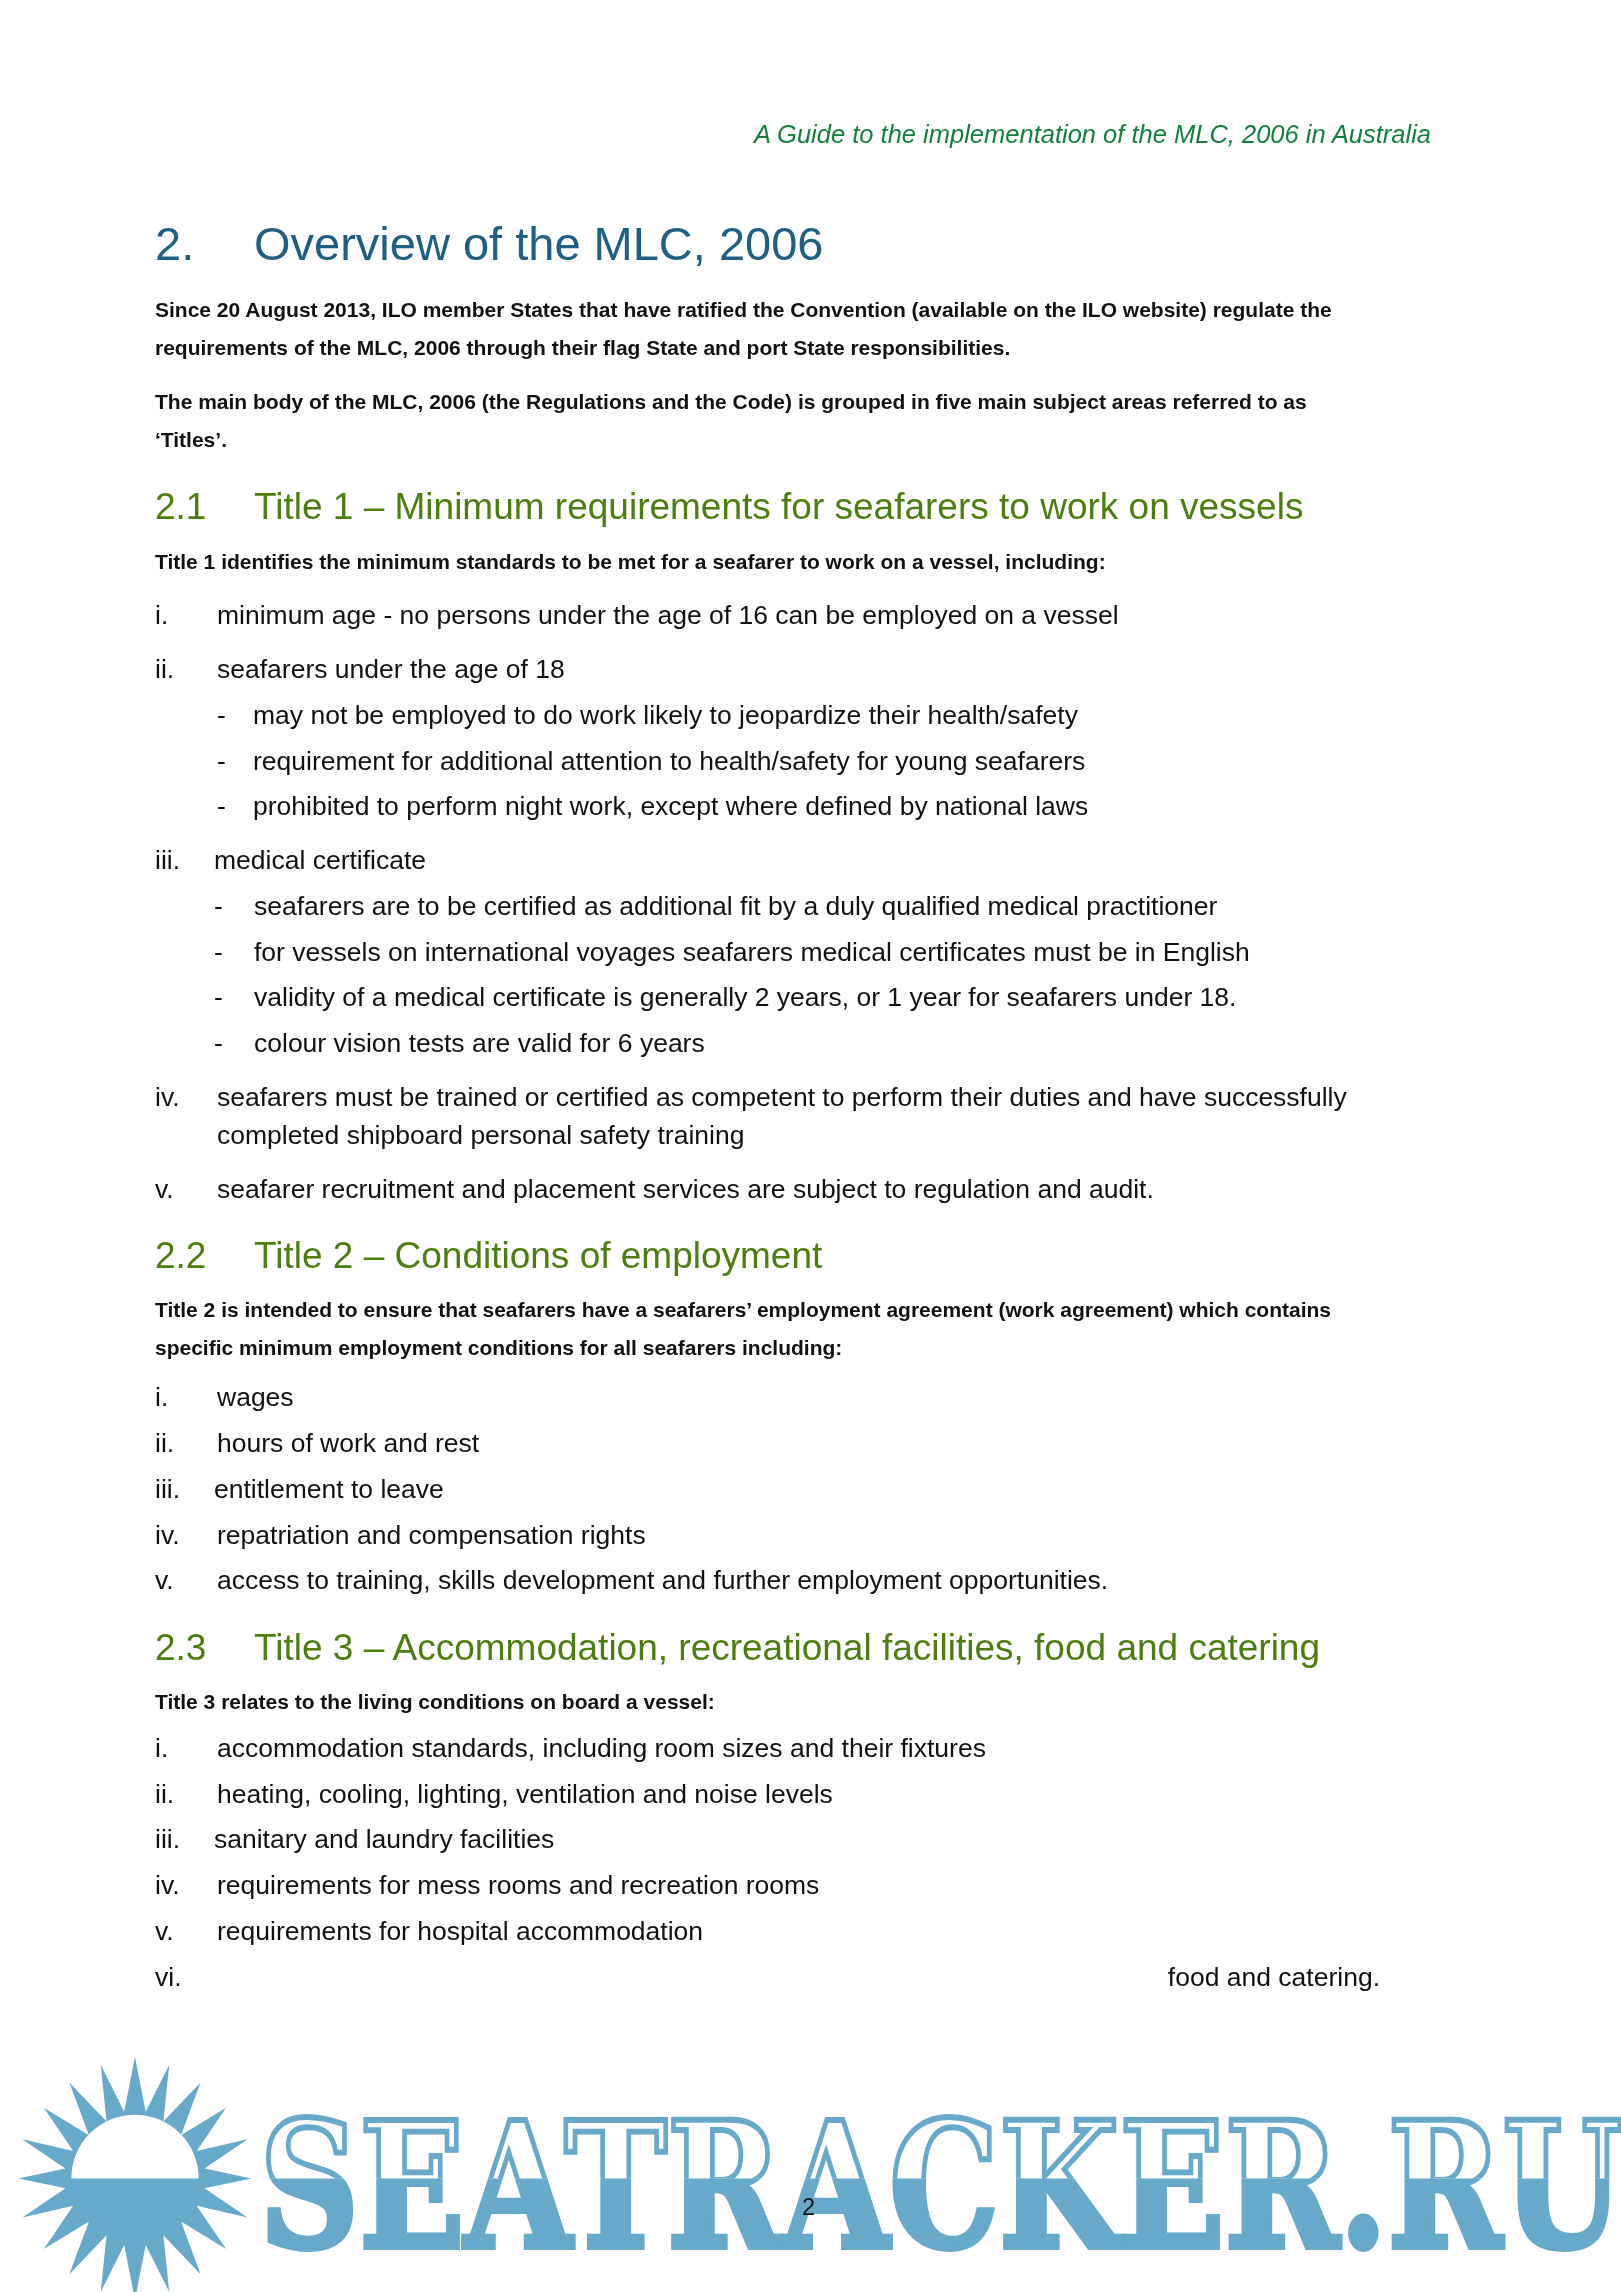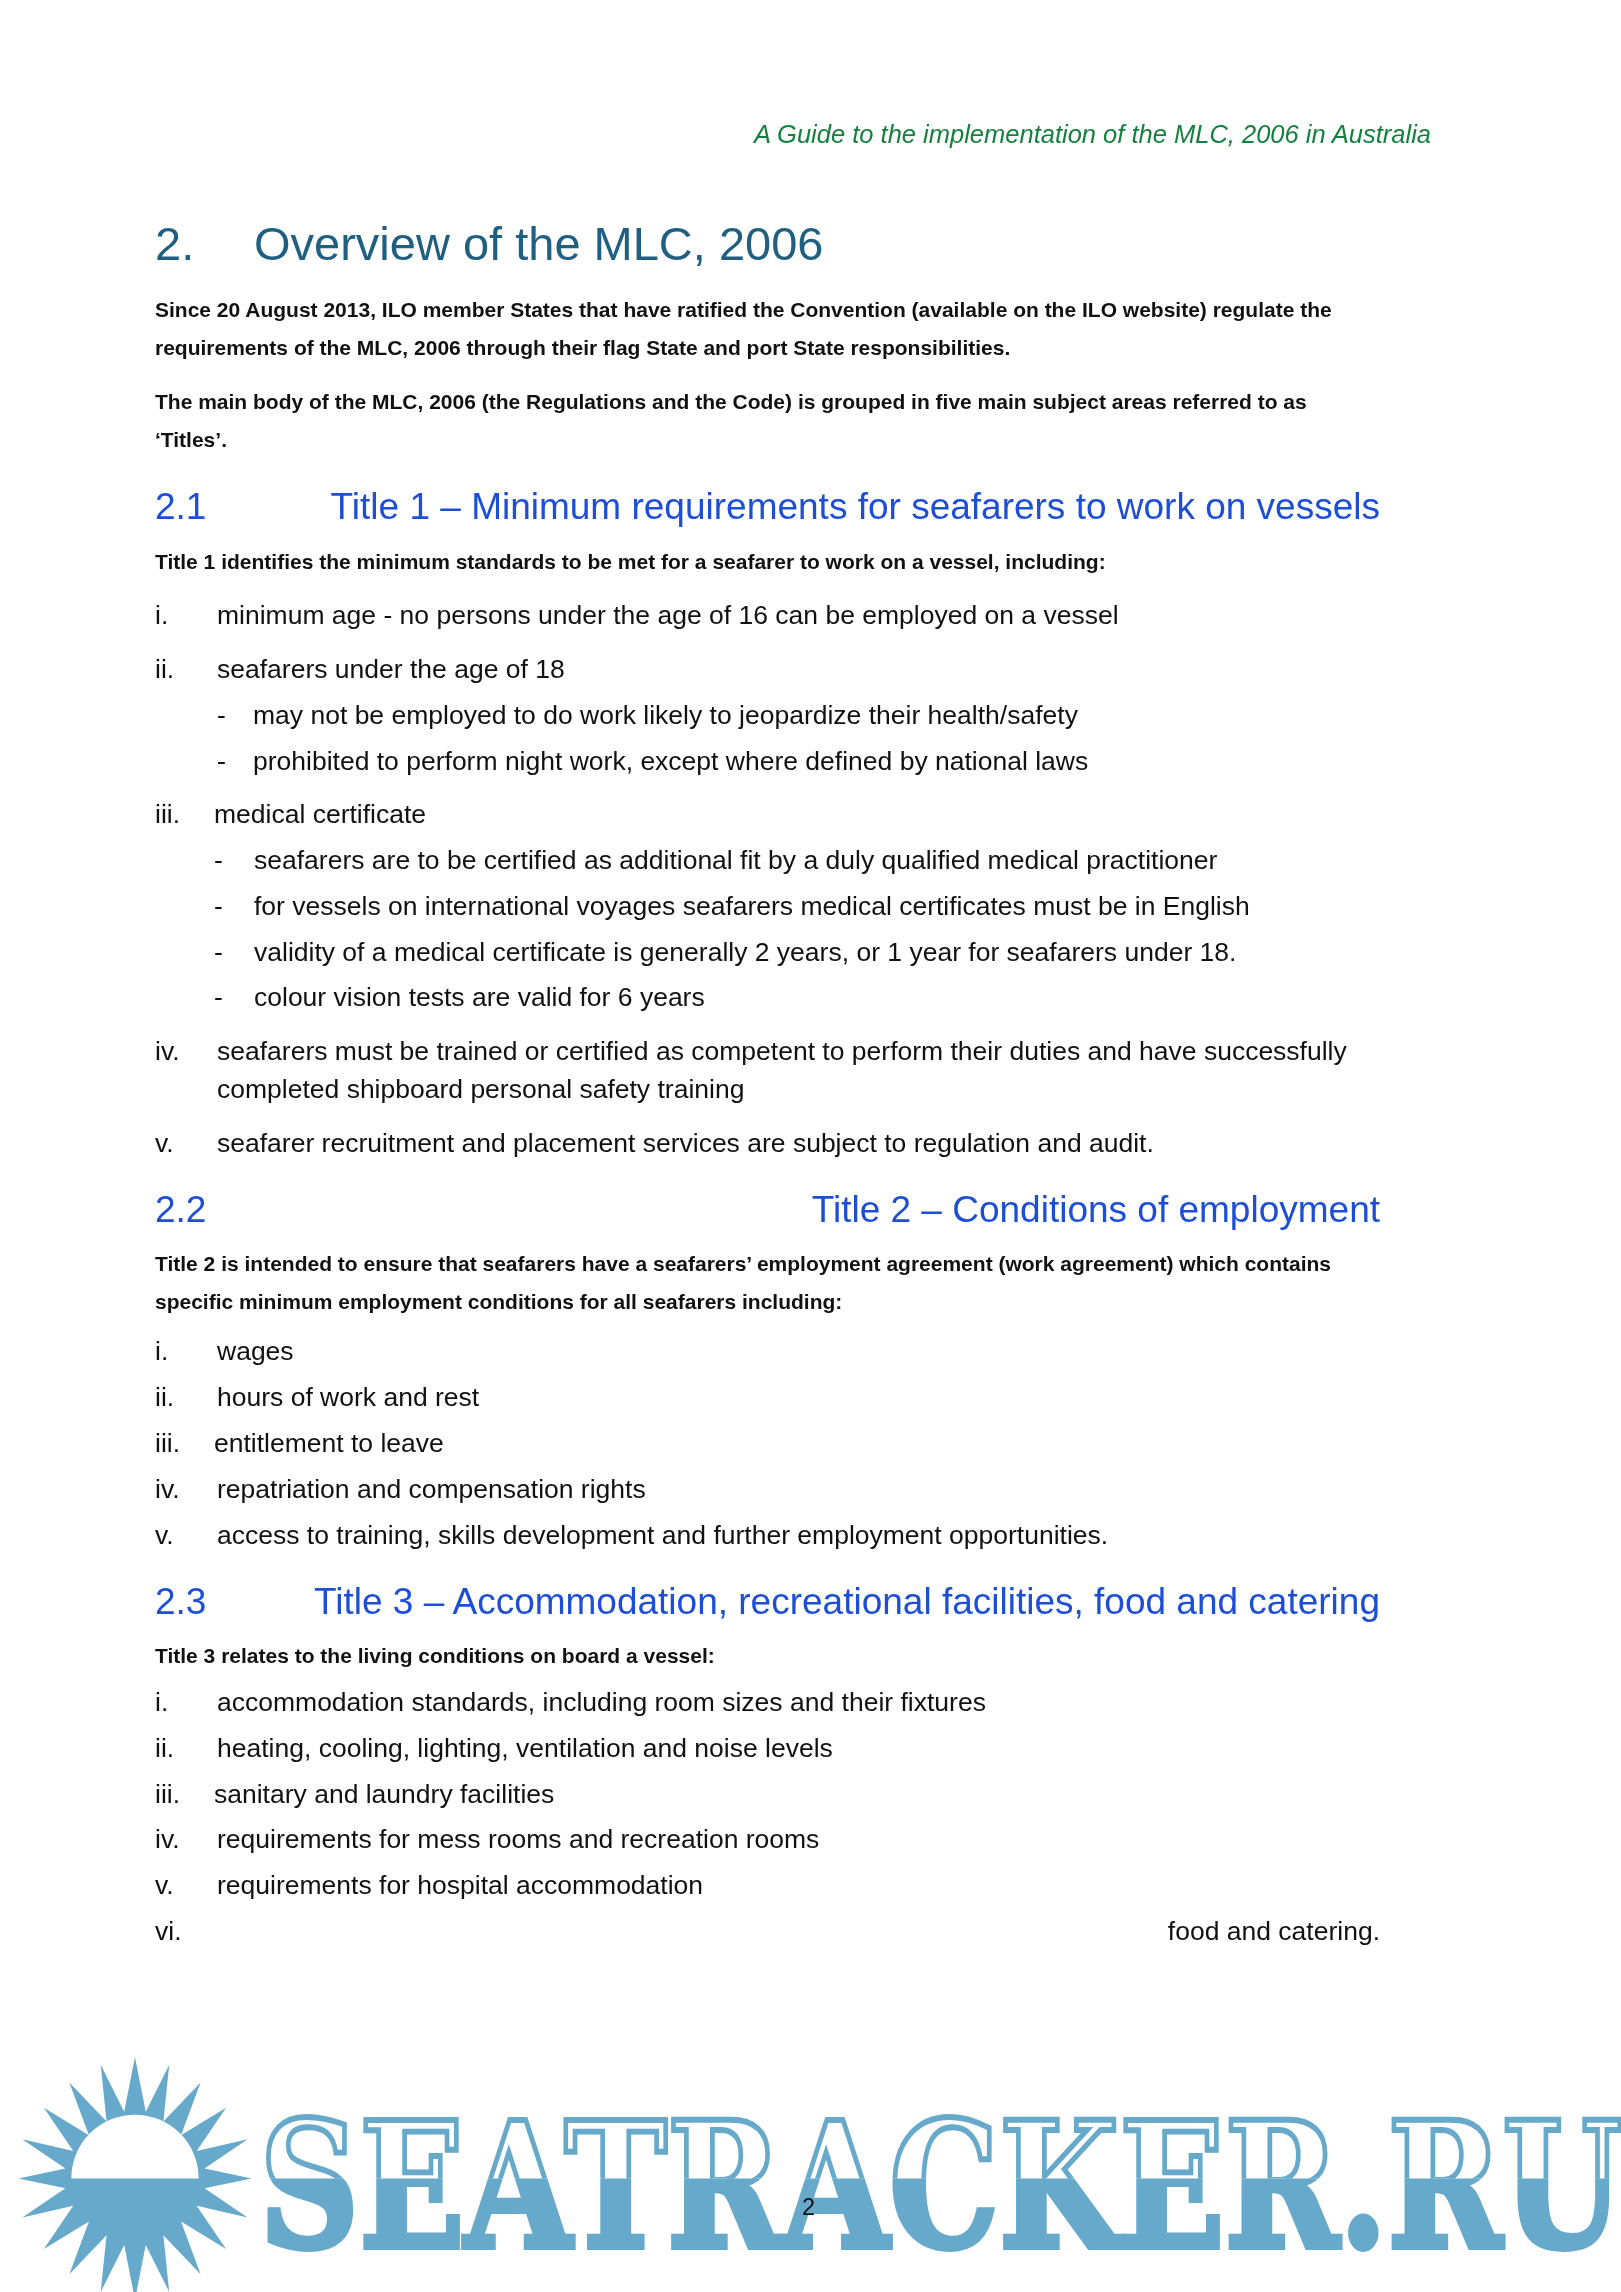--- a/index.html
+++ b/index.html
@@ -36,25 +36,24 @@
       font-weight: normal;
       color: #1f5f82;
       line-height: 1.1;
       display: flex;
     }
     h1.section-title .num { width: 99px; display: inline-block; }
     h2.sub-title {
       margin: 27.4px 0 13.7px 0;
       font-size: 37px;
       font-weight: normal;
-      color: #1d4ed8;
+      color: #4d7c0f;
       line-height: 1.15;
       display: flex;
       white-space: nowrap;
-      justify-content: space-between;
     }
     h2.sub-title .num { width: 99px; display: inline-block; }
     p.body {
       margin: 0 0 15.7px 0;
       font-size: 21px;
       line-height: 38px;
       font-weight: bold;
     }
     ol.roman {
       list-style: none;
@@ -129,21 +128,21 @@
   <ol class="roman">
     <li>
       <span class="marker">i.</span>
       <span>minimum age - no persons under the age of 16 can be employed on a vessel</span>
     </li>
     <li>
       <span class="marker">ii.</span>
       <span>seafarers under the age of 18</span>
       <ul class="dash">
         <li><span class="dash-marker">-</span><span>may not be employed to do work likely to jeopardize their health/safety</span></li>
-        <li><span class="dash-marker">-</span></li>
+        <li><span class="dash-marker">-</span><span>requirement for additional attention to health/safety for young seafarers</span></li>
         <li><span class="dash-marker">-</span><span>prohibited to perform night work, except where defined by national laws</span></li>
       </ul>
     </li>
     <li style="padding-left:59px;">
       <span class="marker">iii.</span>
       <span>medical certificate</span>
       <ul class="dash wide">
         <li><span class="dash-marker">-</span><span>seafarers are to be certified as additional fit by a duly qualified medical practitioner</span></li>
         <li><span class="dash-marker">-</span><span>for vessels on international voyages seafarers medical certificates must be in English</span></li>
         <li><span class="dash-marker">-</span><span>validity of a medical certificate is generally 2 years, or 1 year for seafarers under 18.</span></li>

